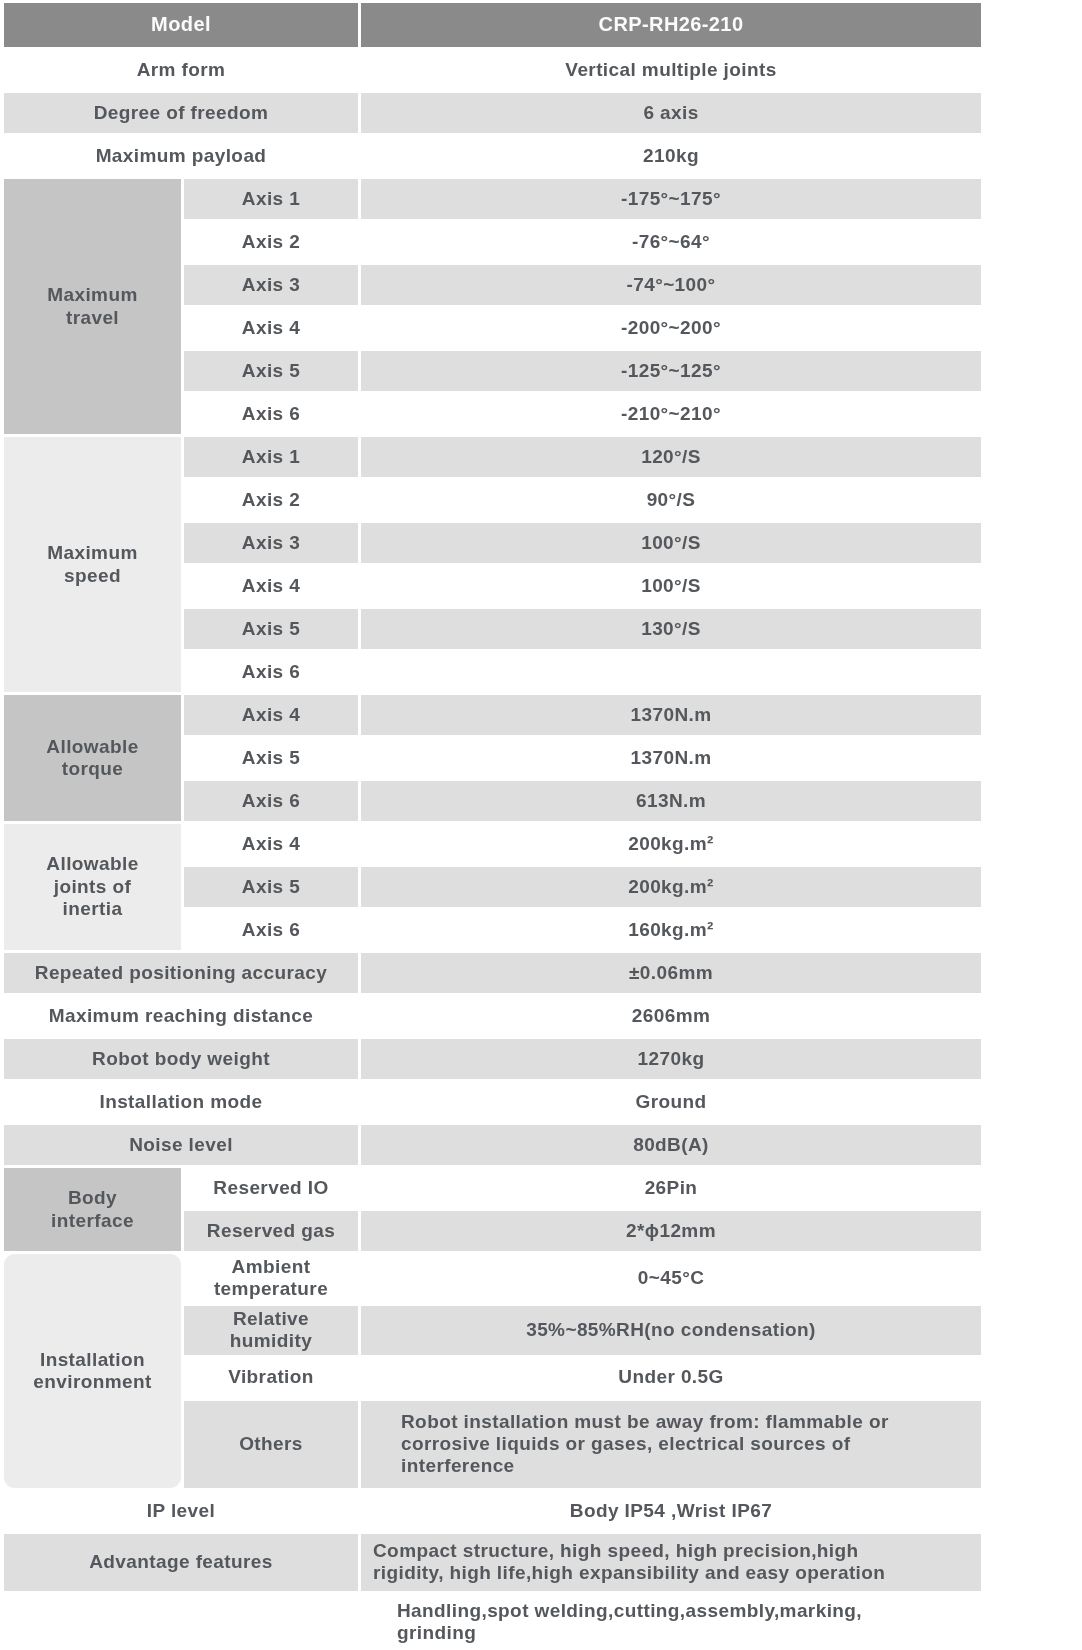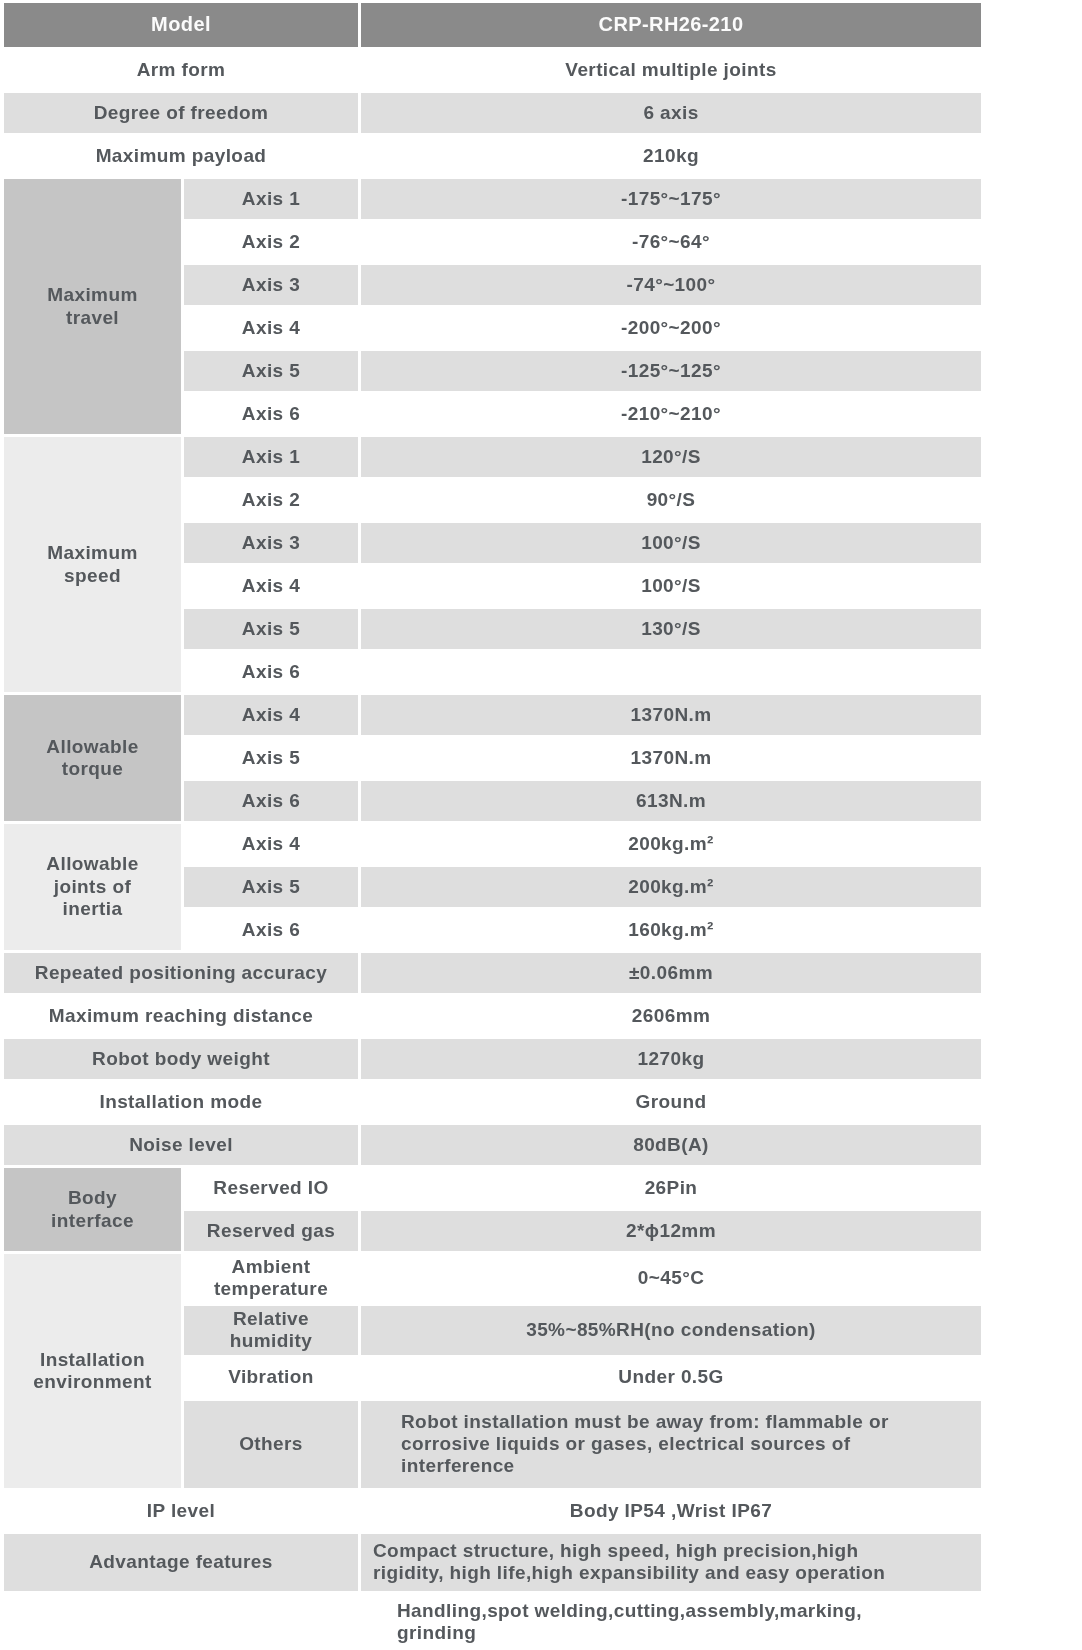--- a/index.html
+++ b/index.html
@@ -42,21 +42,21 @@
     font-size: 20px;
   }
   .g   { background: #dedede; }      
   .gd  { background: #c5c5c5; }      
   .gl  { background: #ececec; }      
   .span2 { grid-column: 1 / 3; text-align: right; }     
   .grp   { grid-column: 1; padding: 2px 28px; }
   .sub   { grid-column: 2; }
   .val   { grid-column: 3; }
   .rs6 { grid-row: span 6; }
-  .rs4 { grid-row: span 4; }
+  .rs4 { grid-row: span 4; border-radius: 11px; }
   .rs3 { grid-row: span 3; }
   .rs2 { grid-row: span 2; }
   .mh44 { min-height: 44px; }
   .left {
     justify-content: flex-start;
     text-align: left;
   }
   .p-others    { padding: 10px 34px 10px 40px; min-height: 78px; }
   .p-advantage { padding: 6px 70px 6px 12px;  min-height: 52px; }
   .p-apply     { padding: 6px 110px 6px 36px; min-height: 44px; }

